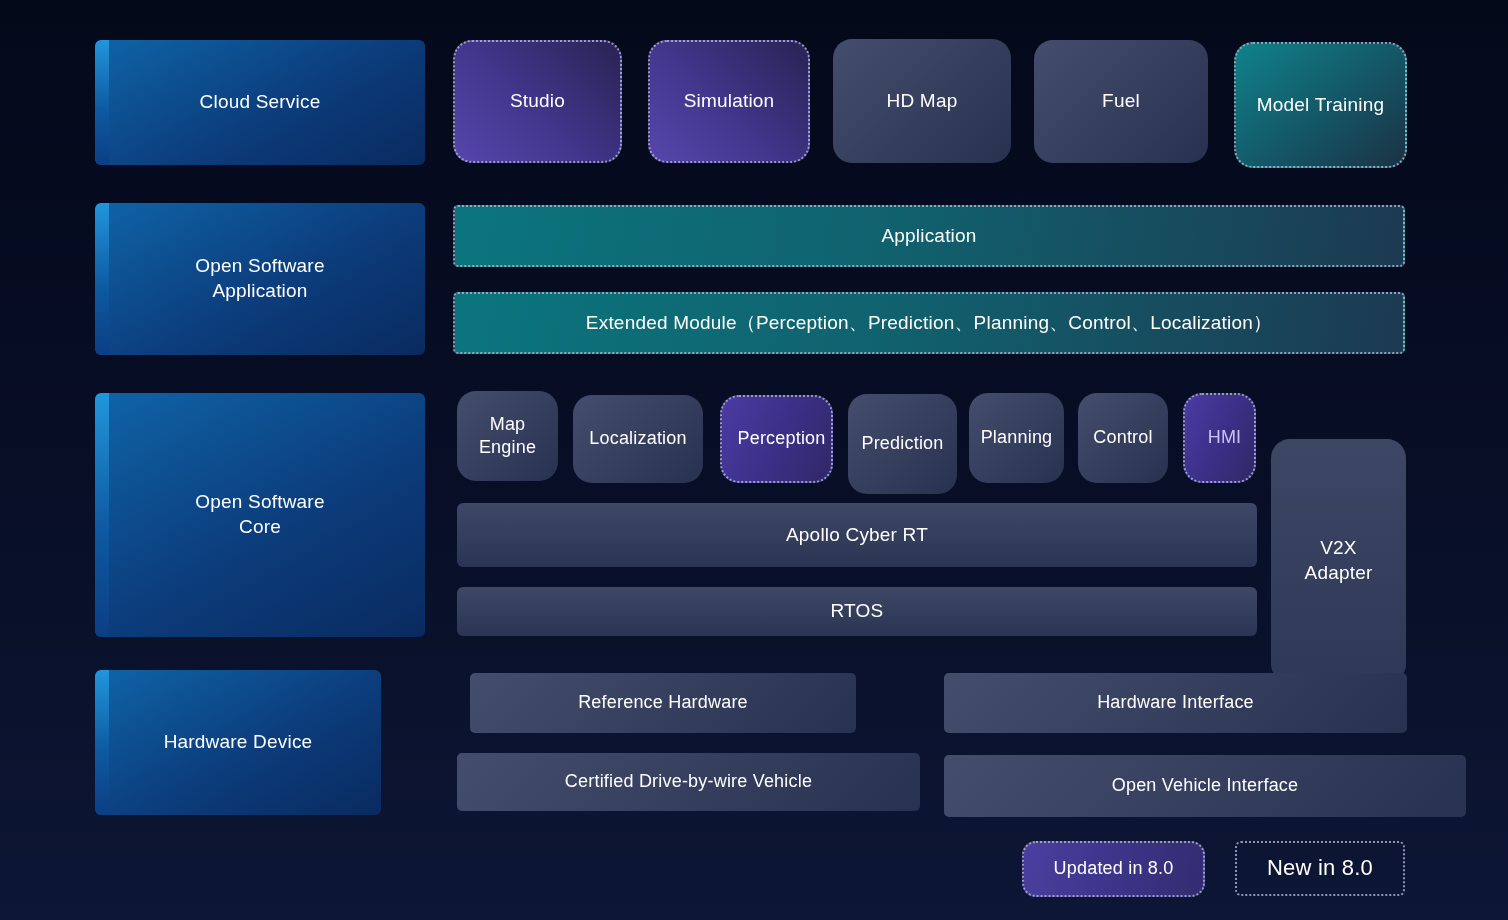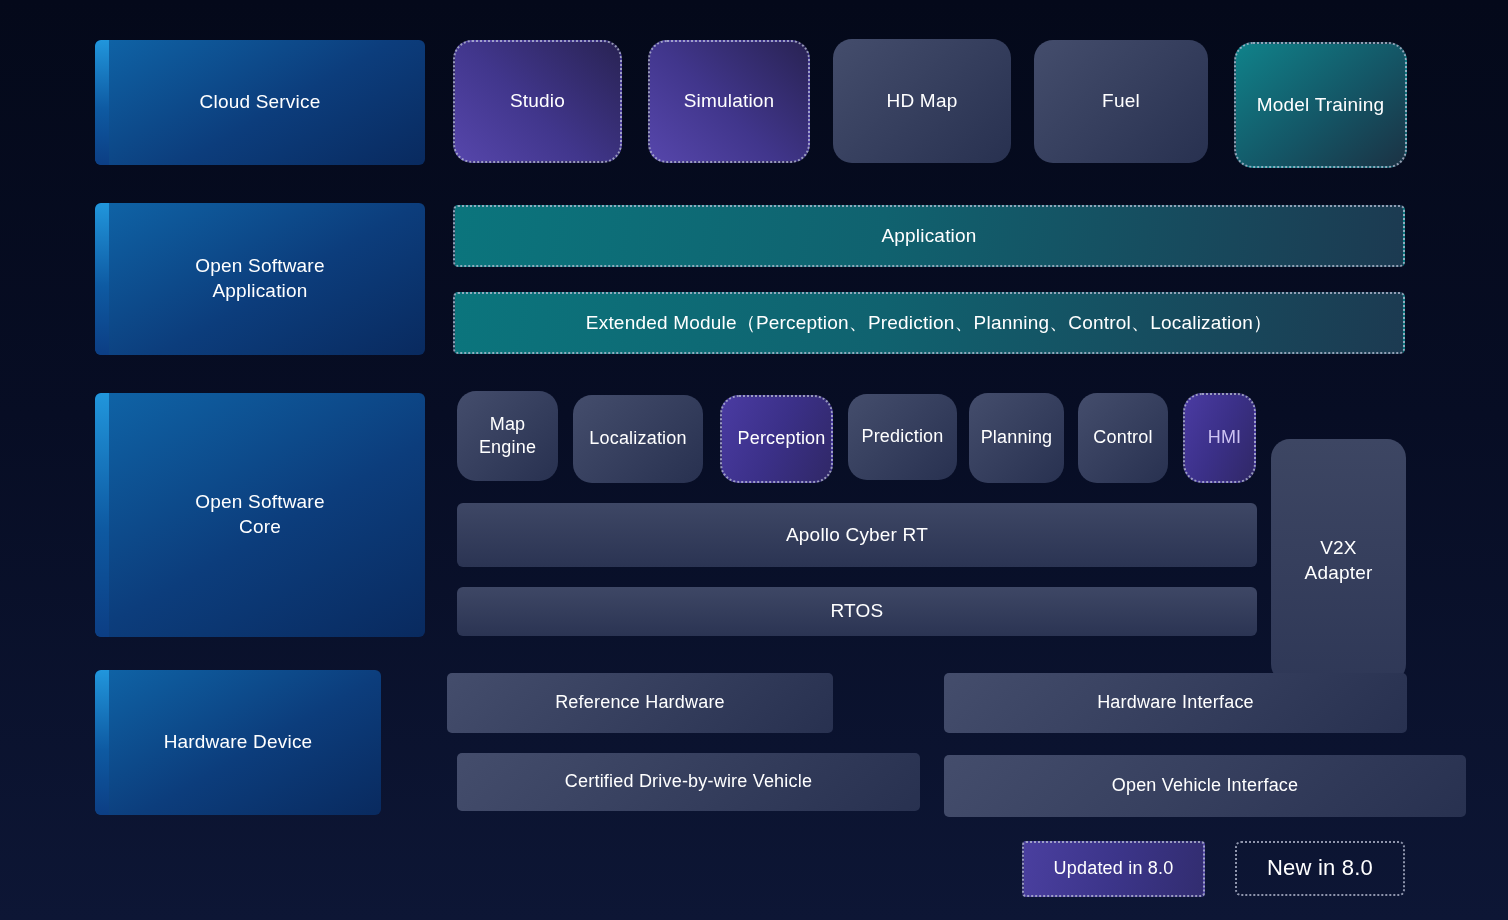--- a/index.html
+++ b/index.html
@@ -25,21 +25,21 @@
     border-radius:6px 0 0 6px;
   }
   
   .slate{background:linear-gradient(135deg,#444d6c 0%,#283150 100%);}
   .slate-v{background:linear-gradient(180deg,#3e4765 0%,#2b3453 100%);border-radius:6px;}
   .v2x{background:linear-gradient(180deg,#3d4663 0%,#2f3857 100%);margin-top:44px;}
   
   .dotted{border:2px dotted rgba(187,193,214,0.75);}
   .purple-a{background:linear-gradient(45deg,#5646ab 0%,#41368c 45%,#292354 100%);}
   .purple-b{background:linear-gradient(115deg,#4a3ba2 0%,#3b3088 50%,#302867 100%);padding-left:10px;}
-  .purple-legend{background:linear-gradient(100deg,#4a3f9f 0%,#3c358a 50%,#322d70 100%);border-radius:4px;}
+  .purple-legend{background:linear-gradient(100deg,#4a3f9f 0%,#3c358a 50%,#322d70 100%);border-radius:14px;}
   
   .teal-bar{background:linear-gradient(100deg,#0b757d 0%,#10626f 45%,#1c3a51 100%);border-radius:5px;}
   .teal-box{background:linear-gradient(140deg,#10828a 0%,#145666 55%,#1b3244 100%);}
   .teal-legend{background:linear-gradient(135deg,#12808c 0%,#1650633 0,#174f63 55%,#173c52 100%);border-radius:6px;}
   .bar{border-radius:5px;}
   .small{font-size:18px;}
   .hmi-text{color:#cdc3f2;}
   
   [data-name="cloud-service-box"]{left:95px;top:40px;width:330px;height:125px;}
   [data-name="studio-box"]{left:453px;top:40px;width:169px;height:123px;}
@@ -47,29 +47,29 @@
   [data-name="hd-map-box"]{left:833px;top:39px;width:178px;height:124px;}
   [data-name="fuel-box"]{left:1034px;top:40px;width:174px;height:123px;}
   [data-name="model-training-box"]{left:1234px;top:42px;width:173px;height:126px;}
   [data-name="open-software-application-box"]{left:95px;top:203px;width:330px;height:152px;}
   [data-name="application-bar"]{left:453px;top:205px;width:952px;height:62px;}
   [data-name="extended-module-bar"]{left:453px;top:292px;width:952px;height:62px;}
   [data-name="open-software-core-box"]{left:95px;top:393px;width:330px;height:244px;}
   [data-name="map-engine-box"]{left:457px;top:391px;width:101px;height:90px;}
   [data-name="localization-box"]{left:573px;top:395px;width:130px;height:88px;}
   [data-name="perception-box"]{left:720px;top:395px;width:113px;height:88px;}
-  [data-name="prediction-box"]{left:848px;top:394px;width:109px;height:86px;}
+  [data-name="prediction-box"]{left:848px;top:394px;width:109px;height:100px;}
   [data-name="planning-box"]{left:969px;top:393px;width:95px;height:90px;justify-content:center;}
   [data-name="control-box"]{left:1078px;top:393px;width:90px;height:90px;}
   [data-name="hmi-box"]{left:1183px;top:393px;width:73px;height:90px;}
   [data-name="v2x-adapter-box"]{left:1271px;top:395px;width:135px;height:244px;}
   [data-name="apollo-cyber-rt-bar"]{left:457px;top:503px;width:800px;height:64px;}
   [data-name="rtos-bar"]{left:457px;top:587px;width:800px;height:49px;}
   [data-name="hardware-device-box"]{left:95px;top:670px;width:286px;height:145px;}
-  [data-name="reference-hardware-bar"]{left:447px;top:673px;width:386px;height:60px;}
+  [data-name="reference-hardware-bar"]{left:470px;top:673px;width:386px;height:60px;}
   [data-name="hardware-interface-bar"]{left:944px;top:673px;width:463px;height:60px;}
   [data-name="certified-vehicle-bar"]{left:457px;top:753px;width:463px;height:58px;}
   [data-name="open-vehicle-interface-bar"]{left:944px;top:755px;width:522px;height:62px;}
   [data-name="legend-updated-chip"]{left:1022px;top:841px;width:183px;height:56px;font-size:18px;}
   [data-name="legend-new-chip"]{left:1235px;top:841px;width:170px;height:55px;font-size:22px;}
 </style>
 </head>
 <body>
 
 <div id="canvas" data-name="architecture-diagram">

